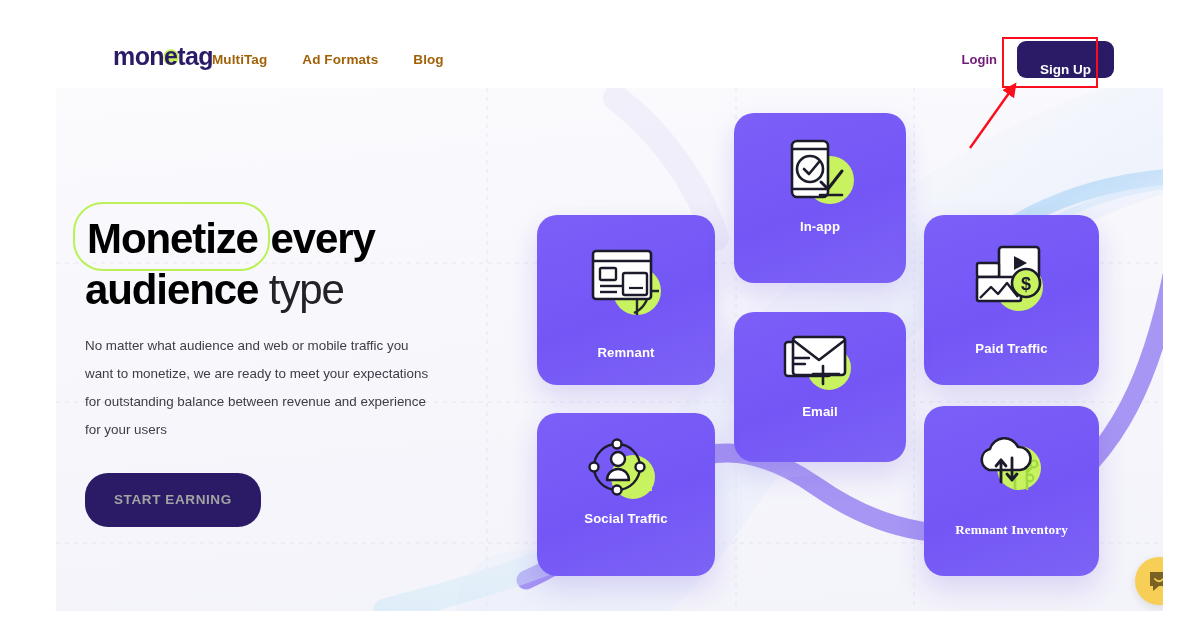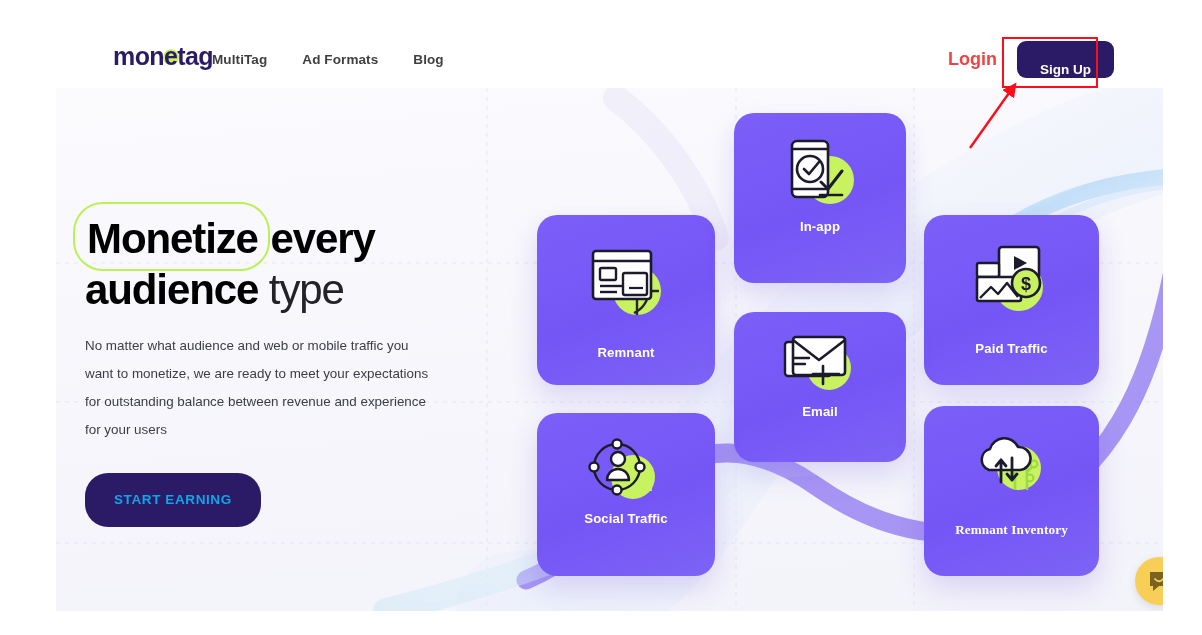--- a/index.html
+++ b/index.html
@@ -87,39 +87,39 @@
     position: absolute;
     left: 172px;
     top: 52px;
     display: flex;
     gap: 35px;
     align-items: center;
   }
   .nav-link {
     font-size: 13.5px;
     font-weight: 700;
-    color: #404040;
+    color: #a16207;
     letter-spacing: 0.1px;
     text-decoration: none;
     cursor: pointer;
     white-space: nowrap;
   }
 
   .header-actions {
     position: absolute;
     right: 49px;
     top: 41px;
     display: flex;
     align-items: center;
     gap: 20px;
   }
   .login-link {
-    font-size: 18px;
-    font-weight: 700;
-    color: #ef4444;
+    font-size: 13px;
+    font-weight: 700;
+    color: #701a75;
     cursor: pointer;
     white-space: nowrap;
   }
   .signup-btn {
     background: #2b1b66;
     color: #ffffff;
     font-size: 13.5px;
     font-weight: 700;
     border: none;
     border-radius: 9px;
@@ -189,21 +189,21 @@
     margin: 17px 0 0 0;
     width: 352px;
     font-size: 13.4px;
     line-height: 2.08;
     color: #3d3d48;
     font-weight: 400;
   }
   .cta-btn {
     margin-top: 29px;
     background: #2b1b66;
-    color: #0ea5e9;
+    color: #a3a3a3;
     font-size: 13.5px;
     font-weight: 700;
     letter-spacing: 0.6px;
     border: none;
     border-radius: 23px;
     padding: 0 29px;
     height: 54px;
     line-height: 54px;
     cursor: pointer;
     font-family: "Liberation Sans", sans-serif;

